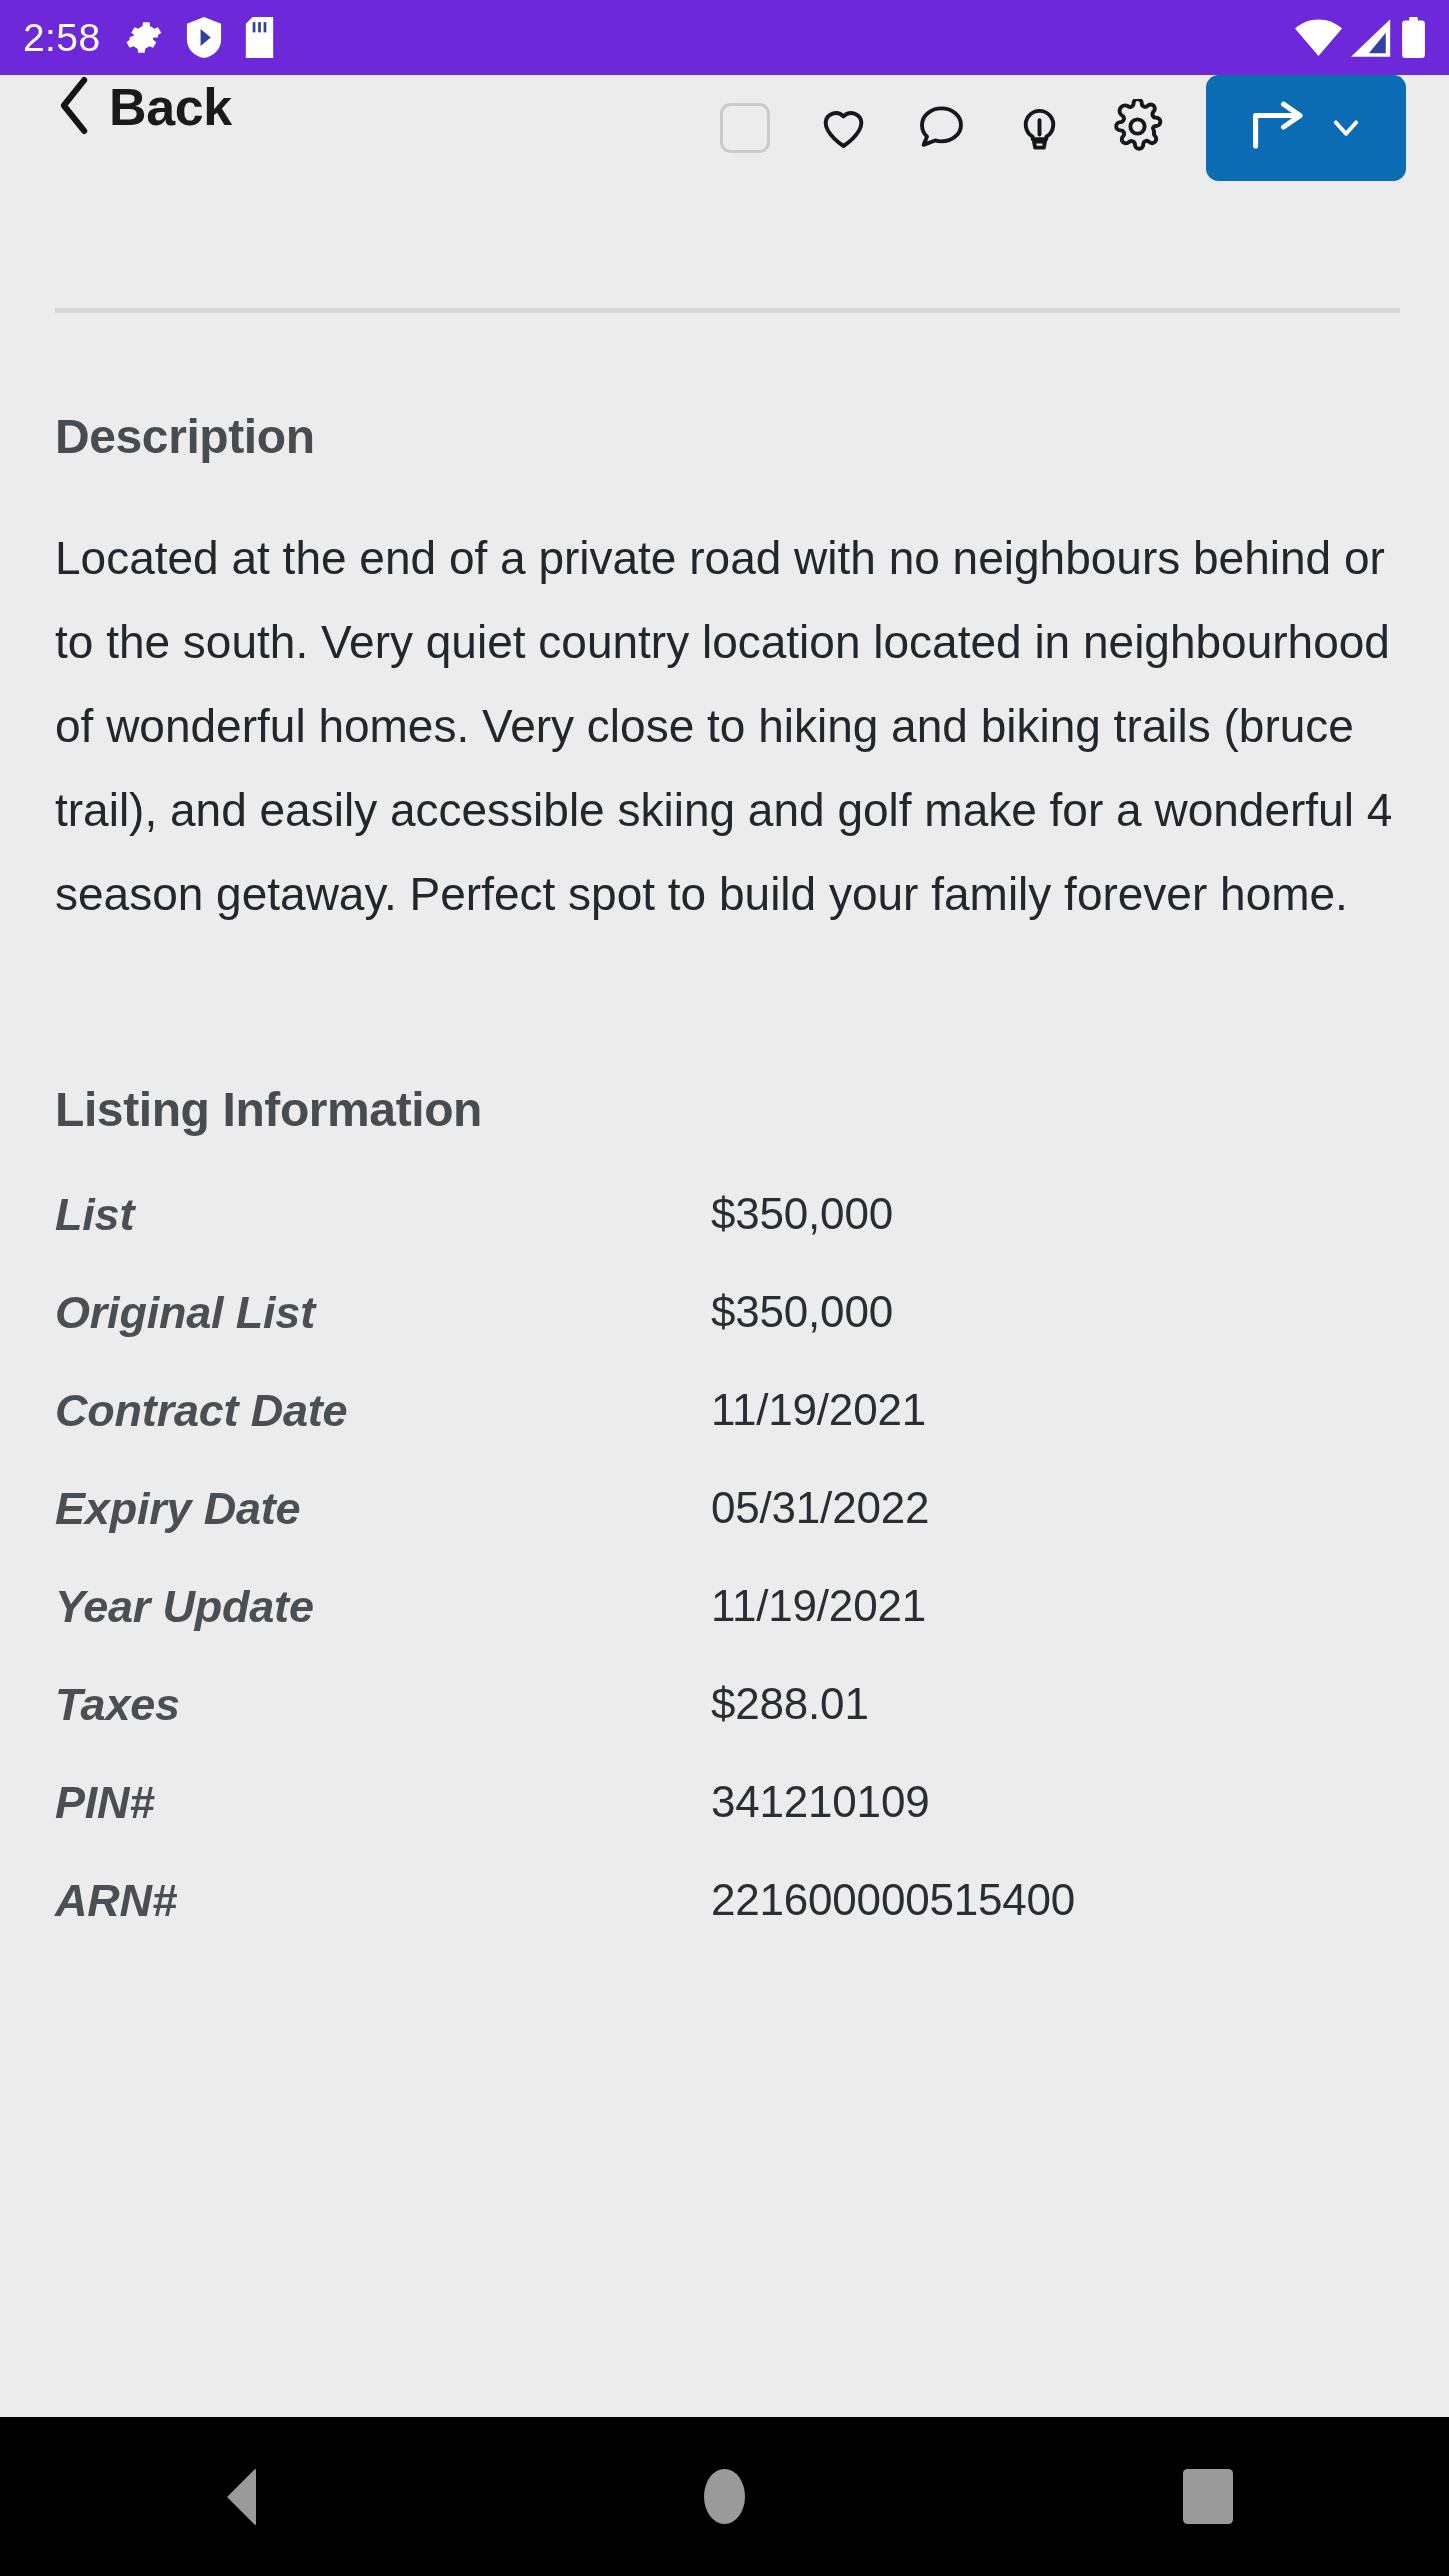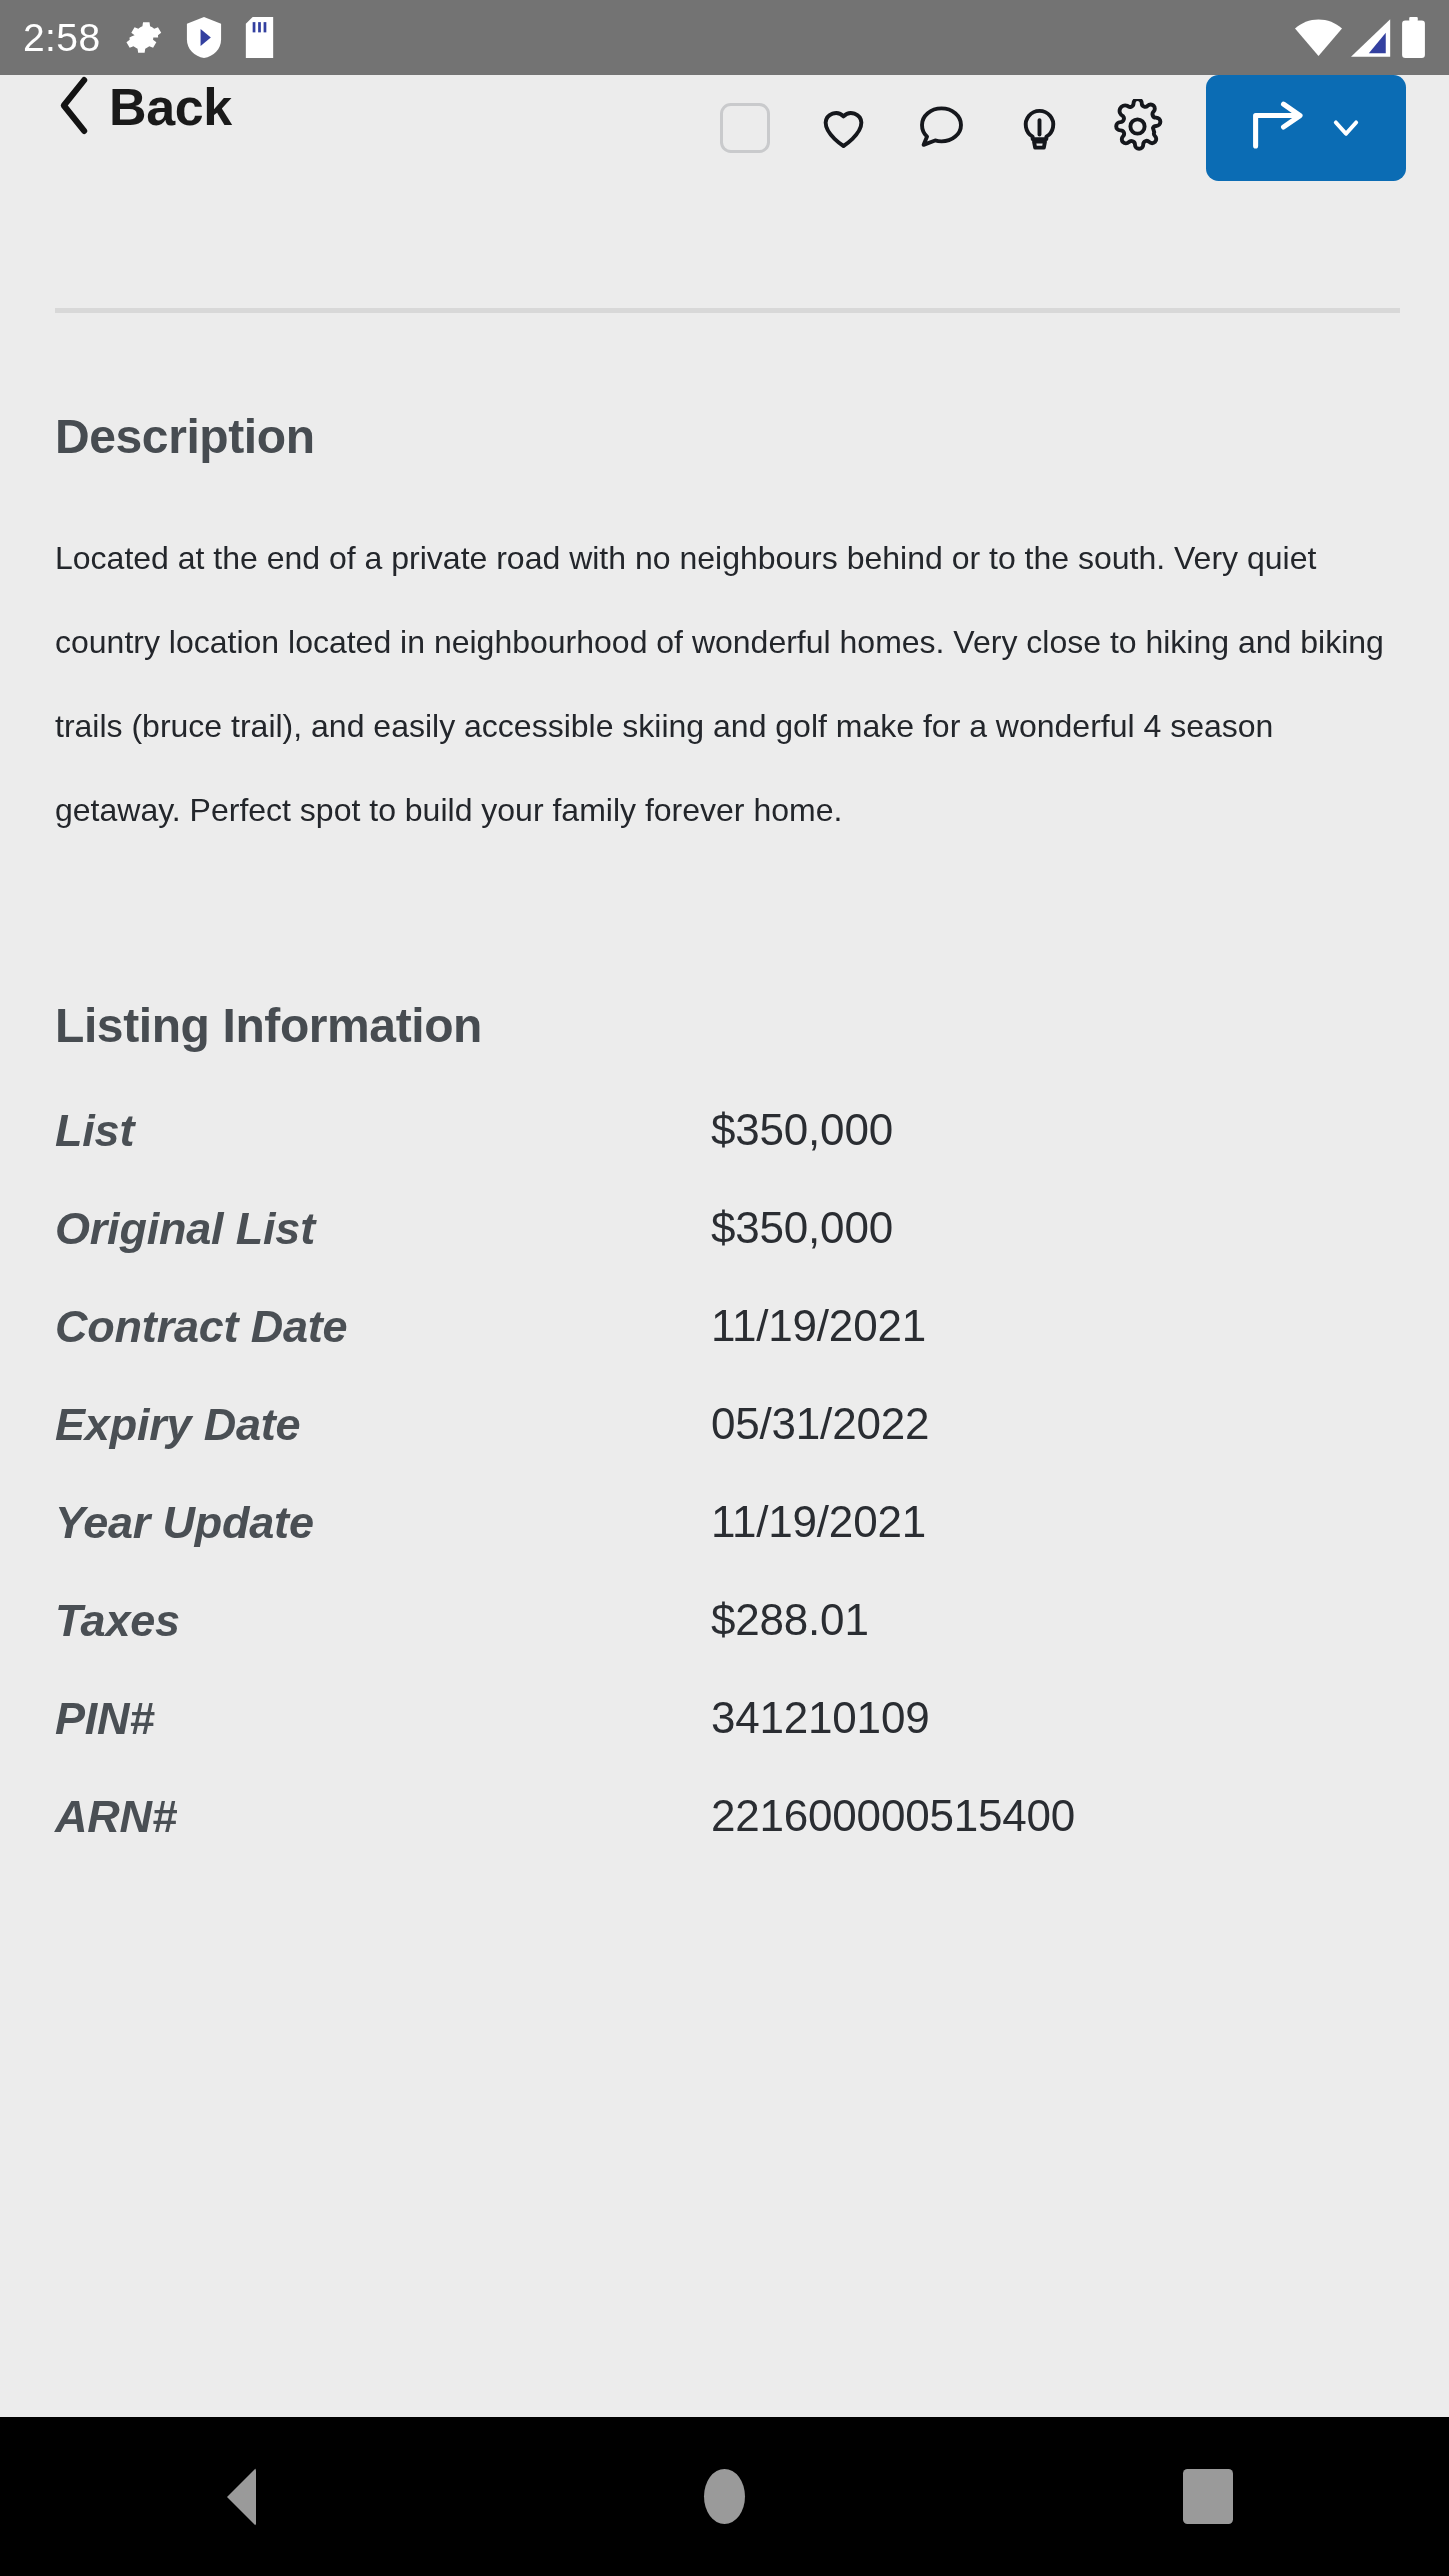--- a/index.html
+++ b/index.html
@@ -21,21 +21,21 @@
     background: #ececec;
     overflow: hidden;
   }
 
   
   #status-bar {
     position: absolute;
     top: 0; left: 0;
     width: 1449px;
     height: 75px;
-    background: #737373;
+    background: #6d28d9;
     display: flex;
     align-items: center;
     padding: 0 23px;
     box-sizing: border-box;
   }
   #status-left {
     display: flex;
     align-items: center;
     gap: 23px;
   }
@@ -136,21 +136,21 @@
     font-size: 48px;
     font-weight: 700;
     color: #474c51;
     letter-spacing: -0.4px;
     padding-left: 55px;
   }
   #description-title { margin-top: 97px; }
   #description-body {
     padding: 0 55px 0 55px;
     margin-top: 52px;
-    font-size: 32px;
+    font-size: 46px;
     line-height: 84px;
     color: #23262b;
     font-weight: 400;
     max-width: 1360px;
   }
   #listing-title { margin-top: 146px; }
 
   #listing-table {
     margin-top: 52px;
     padding-left: 55px;

